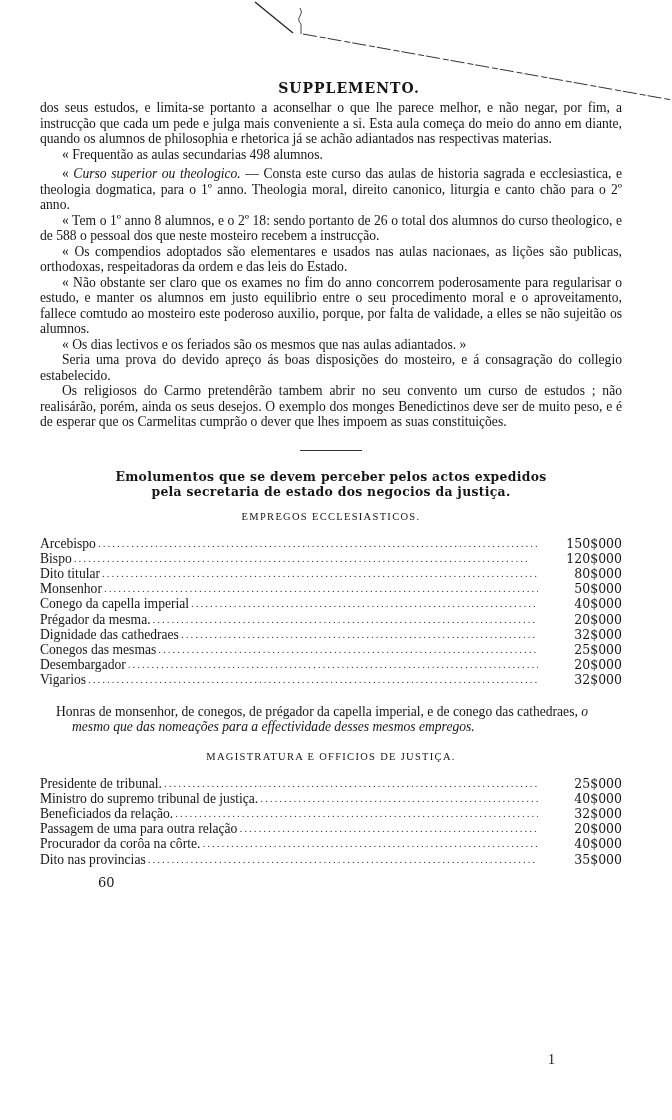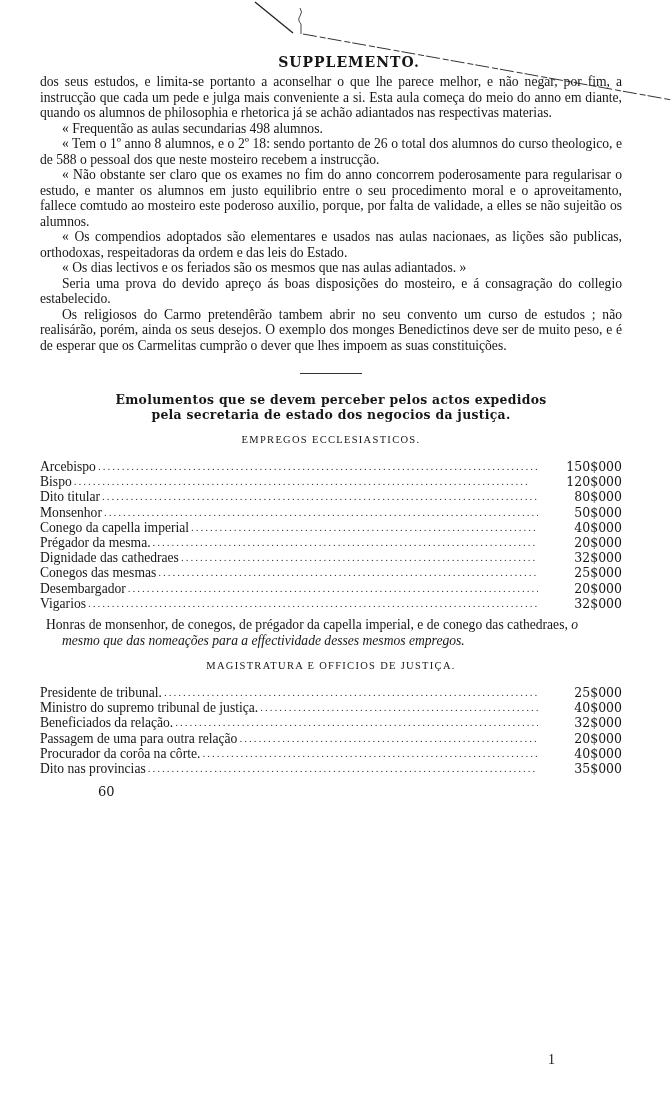--- a/index.html
+++ b/index.html
@@ -2,21 +2,21 @@
 <html><head>
 <meta charset="utf-8">
 <style>
   html, body { margin: 0; padding: 0; background: #ffffff; }
   body {
     width: 672px; height: 1120px; position: relative; overflow: hidden;
     font-family: "Liberation Serif", "DejaVu Serif", serif;
     color: #161616;
   }
   .scan-lines { position: absolute; left: 0; top: 0; width: 672px; height: 120px; pointer-events: none; }
-  .page { position: absolute; left: 40px; top: 54px; width: 582px; }
+  .page { position: absolute; left: 40px; top: 80px; width: 582px; }
   .running-head {
     text-align: center; font-family: "DejaVu Serif", serif; font-weight: bold;
     font-size: 14px; letter-spacing: 1px; margin: 0 0 4px 0; padding-left: 36px;
   }
   .para { font-size: 13.6px; line-height: 15.5px; text-align: justify; margin: 0; text-indent: 22px; }
   .para.gap { margin-top: 4px; }
   .para.noindent { text-indent: 0; }
   .it { font-style: italic; }
   .rule { width: 62px; height: 1px; background: #333; margin: 20px auto 18px auto; }
   .table-title {
@@ -26,41 +26,42 @@
   .section-head {
     text-align: center; font-size: 10.5px; letter-spacing: 1.3px; margin: 12px 0 14px 0;
   }
   .row { display: flex; align-items: flex-start; font-size: 13.6px; line-height: 15.2px; }
   .row .label { white-space: nowrap; }
   .row .dots {
     flex: 1; overflow: hidden; white-space: nowrap; margin: 0 8px 0 2px;
     letter-spacing: 2px; font-size: 11px; color: #333;
   }
   .row .amount { width: 76px; text-align: right; white-space: nowrap; font-family: "DejaVu Serif", serif; font-size: 12.5px; }
-  .note { font-size: 13.6px; line-height: 15.5px; margin: 6px; padding-left: 16px; text-indent: -16px; }
+  .note { font-size: 13.6px; line-height: 15.5px; margin: 16px; padding-left: 16px; text-indent: -16px; }
   .folio { font-size: 13px; margin-top: 8px; padding-left: 58px; font-family: "DejaVu Serif", serif; }
   .stray-mark { position: absolute; left: 548px; top: 1052px; font-size: 14px; }
 </style>
 </head>
 <body>
 
 <svg class="scan-lines" viewBox="0 0 672 120">
   <line x1="255" y1="2" x2="293" y2="33" stroke="#222" stroke-width="1.3"></line>
   <path d="M300 8 q3 4 0 8 q-3 4 1 8 l0 10" stroke="#333" stroke-width="0.9" fill="none"></path>
   <line x1="303" y1="34" x2="672" y2="100" stroke="#333" stroke-width="1" stroke-dasharray="14 3 6 2"></line>
 </svg>
 
 <div class="page">
   <div class="running-head">SUPPLEMENTO.</div>
 
   <p class="para noindent">dos seus estudos, e limita-se portanto a aconselhar o que lhe parece melhor, e não negar, por fim, a instrucção que cada um pede e julga mais conveniente a si. Esta aula começa do meio do anno em diante, quando os alumnos de philosophia e rhetorica já se achão adiantados nas respectivas materias.</p>
   <p class="para">« Frequentão as aulas secundarias 498 alumnos.</p>
+  <p class="para gap"><span>« </span><span class="it">Curso superior ou theologico.</span> <span>— Consta este curso das aulas de historia sagrada e ecclesiastica, e theologia dogmatica, para o 1º anno. Theologia moral, direito canonico, liturgia e canto chão para o 2º anno.</span></p>
   <p class="para">« Tem o 1º anno 8 alumnos, e o 2º 18: sendo portanto de 26 o total dos alumnos do curso theologico, e de 588 o pessoal dos que neste mosteiro recebem a instrucção.</p>
+  <p class="para">« Os compendios adoptados são elementares e usados nas aulas nacionaes, as lições são publicas, orthodoxas, respeitadoras da ordem e das leis do Estado.</p>
   <p class="para">« Não obstante ser claro que os exames no fim do anno concorrem poderosamente para regularisar o estudo, e manter os alumnos em justo equilibrio entre o seu procedimento moral e o aproveitamento, fallece comtudo ao mosteiro este poderoso auxilio, porque, por falta de validade, a elles se não sujeitão os alumnos.</p>
-  <p class="para">« Os compendios adoptados são elementares e usados nas aulas nacionaes, as lições são publicas, orthodoxas, respeitadoras da ordem e das leis do Estado.</p>
   <p class="para">« Os dias lectivos e os feriados são os mesmos que nas aulas adiantados. »</p>
   <p class="para">Seria uma prova do devido apreço ás boas disposições do mosteiro, e á consagração do collegio estabelecido.</p>
   <p class="para">Os religiosos do Carmo pretendêrão tambem abrir no seu convento um curso de estudos ; não realisárão, porém, ainda os seus desejos. O exemplo dos monges Benedictinos deve ser de muito peso, e é de esperar que os Carmelitas cumprão o dever que lhes impoem as suas constituições.</p>
 
   <div class="rule"></div>
 
   <p class="table-title">Emolumentos que se devem perceber pelos actos expedidos</p>
   <p class="table-title">pela secretaria de estado dos negocios da justiça.</p>
 
   <div class="section-head">EMPREGOS ECCLESIASTICOS.</div>

